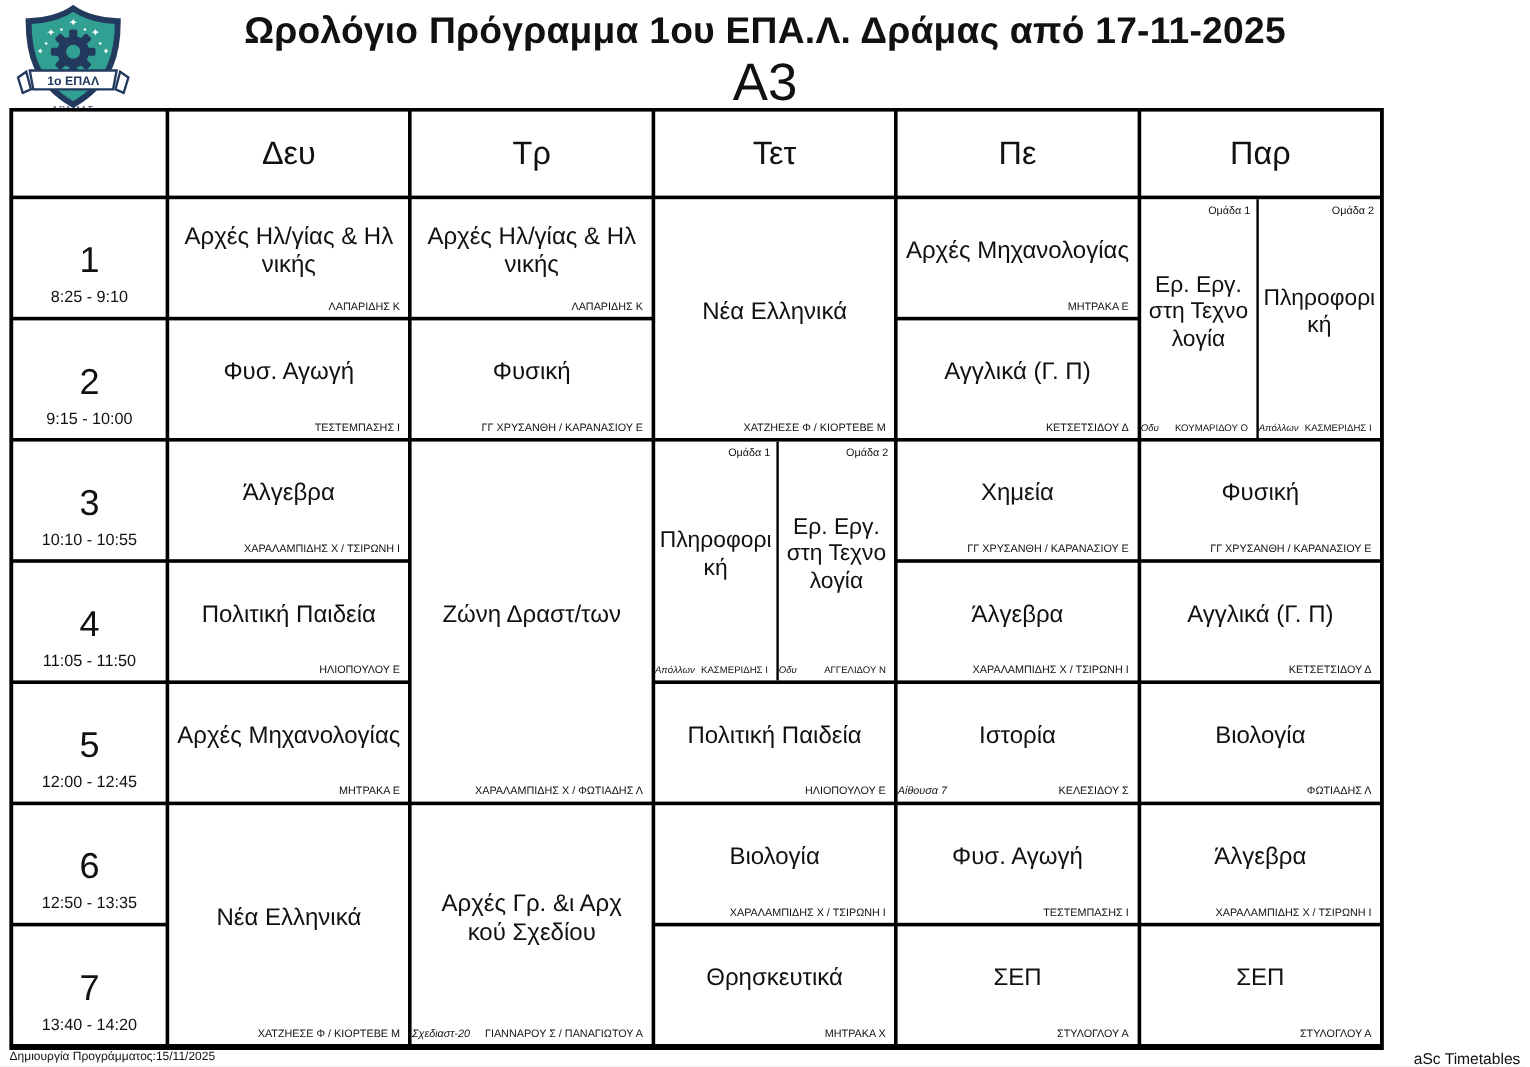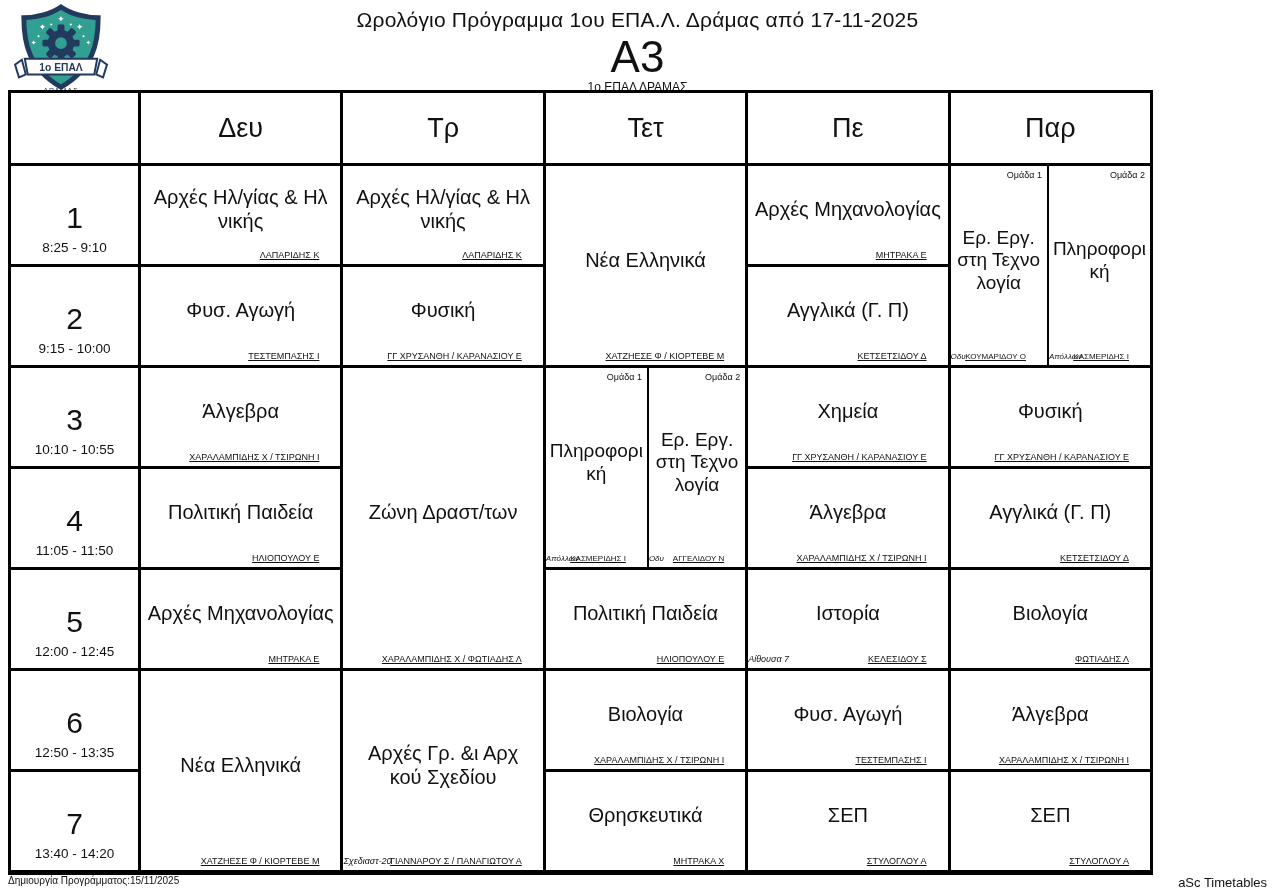--- a/index.html
+++ b/index.html
@@ -2,39 +2,39 @@
 <html><head>
 <meta charset="utf-8">
 <style>
   html,body{margin:0;padding:0;background:#fff;}
   body{
     width:1275px;height:889px;position:relative;overflow:hidden;
     font-family:"Liberation Sans", sans-serif;color:#111;
   }
   
   .page-header{position:absolute;left:0;top:0;width:100%;text-align:center;}
-  .main-title{font-size:21px;margin-top:8px;letter-spacing:.2px;}
+  .main-title{font-size:31px;margin-top:8px;letter-spacing:.2px;font-weight:bold;}
   .class-name{font-size:44px;line-height:1.05;margin-top:2px;}
   .school-name{font-size:12px;margin-top:0;}
   .logo-wrap{position:absolute;left:12px;top:4px;width:98px;height:90px;}
   
   .timetable{
     position:absolute;left:8px;top:90px;width:1145px;box-sizing:border-box;
     display:grid;grid-template-columns:127px repeat(5,1fr);
     grid-template-rows:70px repeat(7,98px);
     gap:3px;background:#000;border:3px solid #000;border-bottom-width:5px;
   }
   .cell{background:#fff;position:relative;box-sizing:border-box;}
   .day-header{display:flex;align-items:center;justify-content:center;font-size:27px;}
   .period{display:flex;flex-direction:column;align-items:center;justify-content:center;}
   .period .num{font-size:30px;margin-top:6px;}
   .period .time{position:absolute;bottom:9px;left:0;width:100%;text-align:center;font-size:13.5px;}
   .lesson{display:flex;align-items:center;justify-content:center;text-align:center;}
   .subject{font-size:20px;line-height:1.18;white-space:pre-line;padding:0 4px 10px 4px;}
-  .teacher{position:absolute;right:21px;bottom:4px;font-size:9px;white-space:nowrap;text-decoration:underline;}
+  .teacher{position:absolute;right:7px;bottom:4px;font-size:9px;white-space:nowrap;}
   .room{position:absolute;left:0;bottom:4px;font-size:9px;font-style:italic;white-space:nowrap;}
   .group{position:absolute;right:5px;top:4px;font-size:9px;white-space:nowrap;}
   .split{display:flex;align-items:stretch;}
   .split .half{flex:1;position:relative;display:flex;align-items:center;justify-content:center;text-align:center;}
   .split .half + .half{border-left:2px solid #000;}
   .split .subject{font-size:19px;}
   .split .teacher{font-size:8px;padding-left:20px;}
   .split .room{font-size:8px;}
   
   .footer-left{position:absolute;left:8px;top:875px;font-size:10px;}

